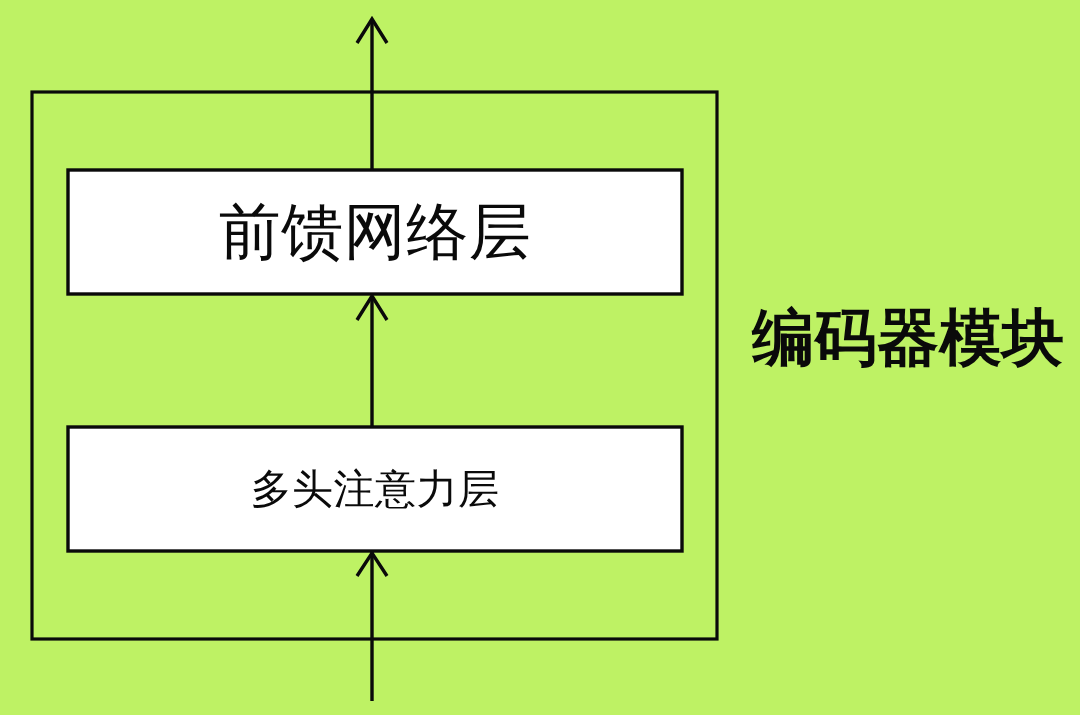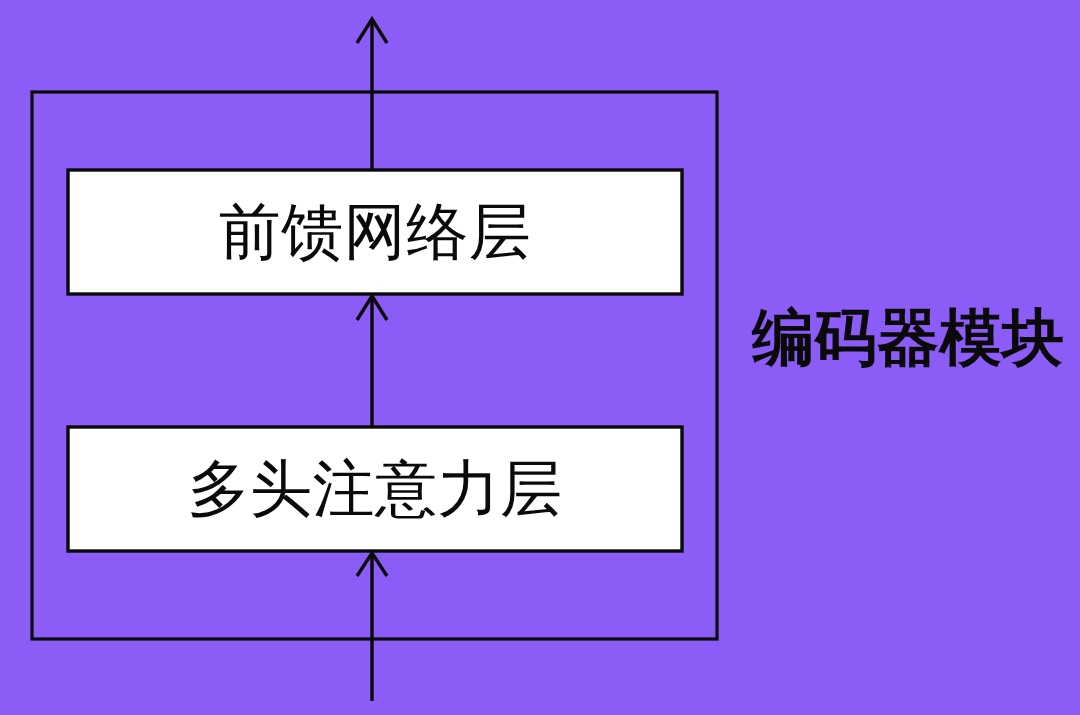--- a/index.html
+++ b/index.html
@@ -8,21 +8,21 @@
     padding: 0;
     background: #ffffff;
   }
   body {
     font-family: "Liberation Sans", "DejaVu Sans", sans-serif;
   }
   #canvas {
     position: relative;
     width: 1080px;
     height: 715px;
-    background: #8b5cf6;
+    background: #bef264;
     overflow: hidden;
   }
   #diagram-svg {
     position: absolute;
     left: 0;
     top: 0;
     width: 1080px;
     height: 715px;
   }
   .box-label {
@@ -43,21 +43,21 @@
     top: 170px;
     width: 614px;
     height: 124px;
     font-size: 62px;
   }
   #attention-label {
     left: 68px;
     top: 427px;
     width: 614px;
     height: 124px;
-    font-size: 62px;
+    font-size: 41px;
   }
   #module-label {
     left: 752px;
     top: 300px;
     width: 322px;
     height: 76px;
     justify-content: flex-start;
     font-size: 62px;
     font-weight: bold;
   }

